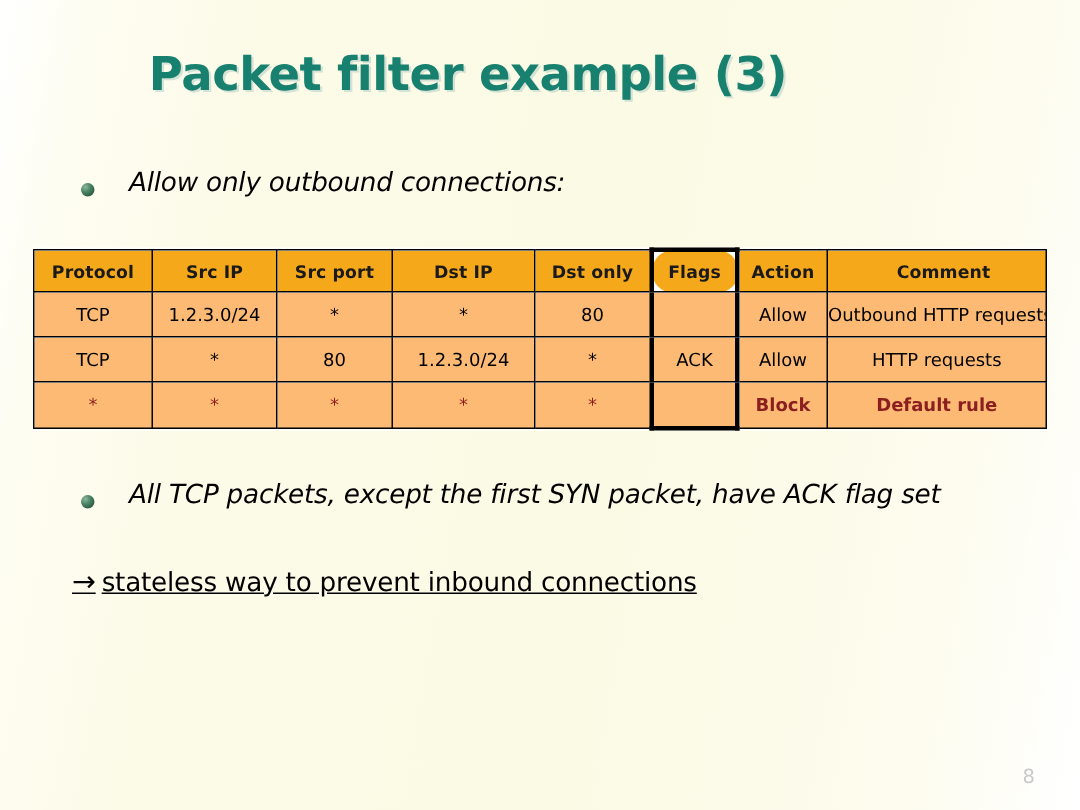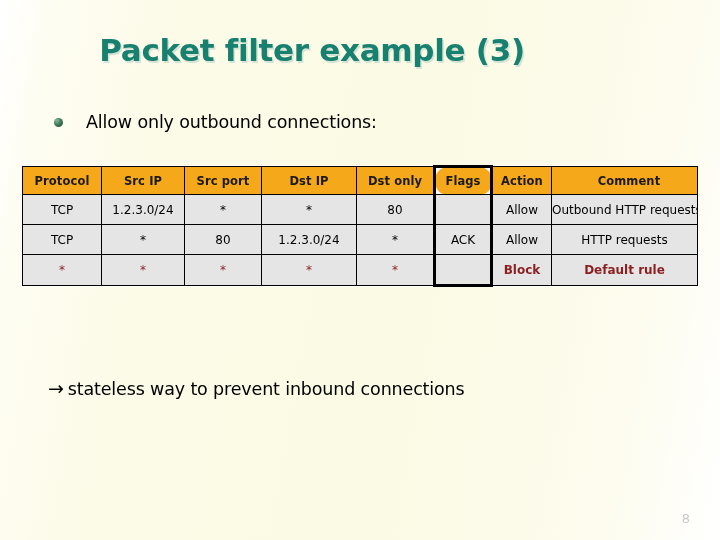--- a/index.html
+++ b/index.html
@@ -35,21 +35,22 @@
     letter-spacing: -0.3px;
     color: #17806e;
     text-shadow: 1.5px 1.5px 0 rgba(180,205,198,0.55);
     white-space: nowrap;
   }
 
   
   .bullet-row {
     position: absolute;
     display: flex;
-    align-items: flex-start;
+    align-items: center;
+    font-style: italic;
   }
   .bullet-dot {
     width: 9px;
     height: 9px;
     border-radius: 50%;
     background: radial-gradient(circle at 32% 30%, #8fb79f 0%, #4b8566 38%, #2f6247 70%, #1f4a34 100%);
     flex: 0 0 auto;
     margin-top: 8px;
   }
   .bullet-text {
@@ -68,20 +69,21 @@
 
   .arrow-line {
     position: absolute;
     left: 48px;
     top: 377px;
     font-family: "DejaVu Sans", sans-serif;
     font-size: 17.5px;
     color: #000000;
     letter-spacing: -0.15px;
     white-space: nowrap;
+    text-decoration: underline;
   }
   .arrow-glyph {
     font-size: 19px;
     padding-right: 4px;
   }
 
   
   .pf-table {
     position: absolute;
     left: 22px;
@@ -95,21 +97,21 @@
   }
   .pf-table td, .pf-table th {
     border: 1.6px solid #000000;
     padding: 0;
     height: 28px;
     font-weight: normal;
     font-size: 11.5px;
     color: #000000;
     text-align: center;
     vertical-align: middle;
-    background: #e5e5e5;
+    background: #fdba74;
     overflow: hidden;
     white-space: nowrap;
   }
   .pf-table thead th {
     background: #f6a81b;
     font-weight: bold;
     font-size: 11.5px;
     height: 26px;
     color: #1a1a1a;
     letter-spacing: 0.1px;
@@ -197,20 +199,24 @@
         <td class="star">*</td>
         <td class="star">*</td>
         <td class="star">*</td>
         <td class="flags-cell"></td>
         <td class="bold">Block</td>
         <td class="col-comment bold">Default rule</td>
       </tr>
     </tbody>
   </table>
 
+  <div class="bullet-row" id="bullet-2">
+    <span class="bullet-dot"></span>
+    <span class="bullet-text">All TCP packets, except the first SYN packet, have ACK flag set</span>
+  </div>
 
   <div class="arrow-line">
     <span class="arrow-glyph">→</span><span>stateless way to prevent inbound connections</span>
   </div>
 
   <div class="page-number">8</div>
 
 </div>
 
 </body></html>

